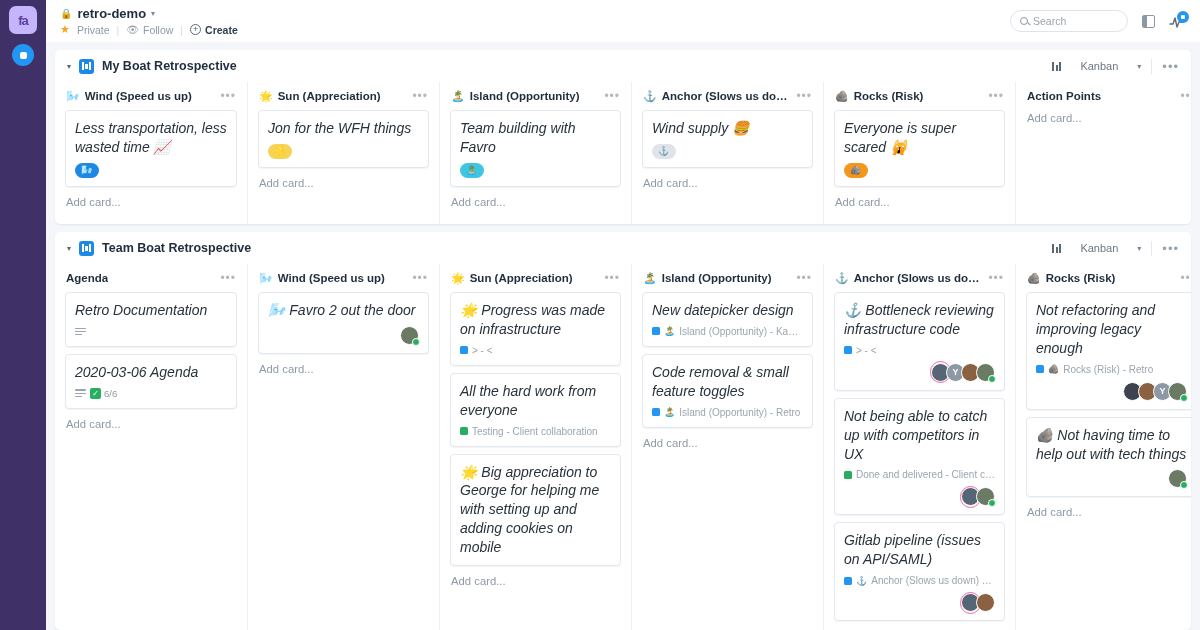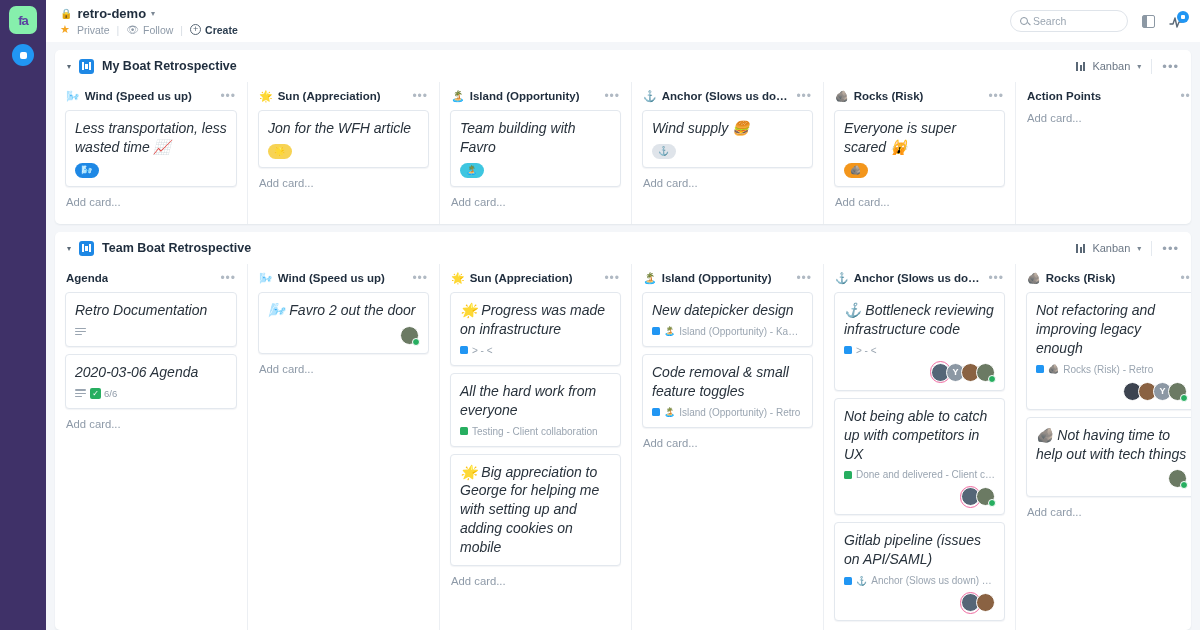--- a/index.html
+++ b/index.html
@@ -14,21 +14,21 @@
 
   
   .rail {
     width: 46px; flex: 0 0 46px;
     background: #3f3168;
     display: flex; flex-direction: column; align-items: center;
     padding-top: 6px;
   }
   .rail-logo {
     width: 28px; height: 28px; border-radius: 7px;
-    background: #86efac; color: #5b3fa0;
+    background: #c4b5fd; color: #5b3fa0;
     display: flex; align-items: center; justify-content: center;
     font-size: 13px; font-weight: bold; letter-spacing: -1px;
     margin-bottom: 10px;
   }
   .rail-avatar {
     width: 22px; height: 22px; border-radius: 50%;
     background: #2196f3;
     display: flex; align-items: center; justify-content: center;
   }
   .rail-avatar i { width: 7px; height: 7px; background: #fff; border-radius: 2px; display:block; }
@@ -96,21 +96,21 @@
   .kb-icon {
     width: 15px; height: 15px; border-radius: 3px; background: #1e88e5;
     display: flex; align-items: center; justify-content: center; gap: 1.3px;
   }
   .kb-icon i { display:block; width: 2.2px; background: #fff; }
   .kb-icon i:nth-child(1){ height: 8px; }
   .kb-icon i:nth-child(2){ height: 5px; }
   .kb-icon i:nth-child(3){ height: 8px; }
   .board-name { font-size: 12.5px; font-weight: bold; color: #1f2d3d; }
   .board-hdr-right { margin-left: auto; display: flex; align-items: center; gap: 10px; font-size: 11px; color: #6b7785; }
-  .view-pick { display: flex; align-items: center; gap: 7px; cursor: pointer; }
+  .view-pick { display: flex; align-items: center; gap: 19px; cursor: pointer; }
   .view-ico { display:flex; gap:1.5px; align-items:flex-end; }
   .view-ico i { display:block; width:2px; background:#5a6876; }
   .view-ico i:nth-child(1){height:9px;}
   .view-ico i:nth-child(2){height:6px;}
   .view-ico i:nth-child(3){height:9px;}
   .vdiv { width: 1px; height: 15px; background: #e4e9ef; }
   .dots { color: #98a3b0; font-size: 13px; letter-spacing: 1px; cursor: pointer; line-height: 1; }
 
   
   .cols { flex: 1; display: flex; min-height: 0; overflow: hidden; }
@@ -253,21 +253,21 @@
                 <div class="addcard">Add card...</div>
               </div>
             </div>
             <div class="col">
               <div class="col-hdr">
                 <span class="col-emoji">🌟</span>
                 <span class="col-name">Sun (Appreciation)</span>
                 <span class="col-dots">•••</span>
               </div>
               <div class="col-body">
-                <div class="card"><div class="card-title">Jon for the WFH article</div><div class="tag" style="background: rgb(247, 211, 84);">🌟</div></div>
+                <div class="card"><div class="card-title">Jon for the WFH things</div><div class="tag" style="background: rgb(247, 211, 84);">🌟</div></div>
                 <div class="addcard">Add card...</div>
               </div>
             </div>
             <div class="col">
               <div class="col-hdr">
                 <span class="col-emoji">🏝️</span>
                 <span class="col-name">Island (Opportunity)</span>
                 <span class="col-dots">•••</span>
               </div>
               <div class="col-body">

